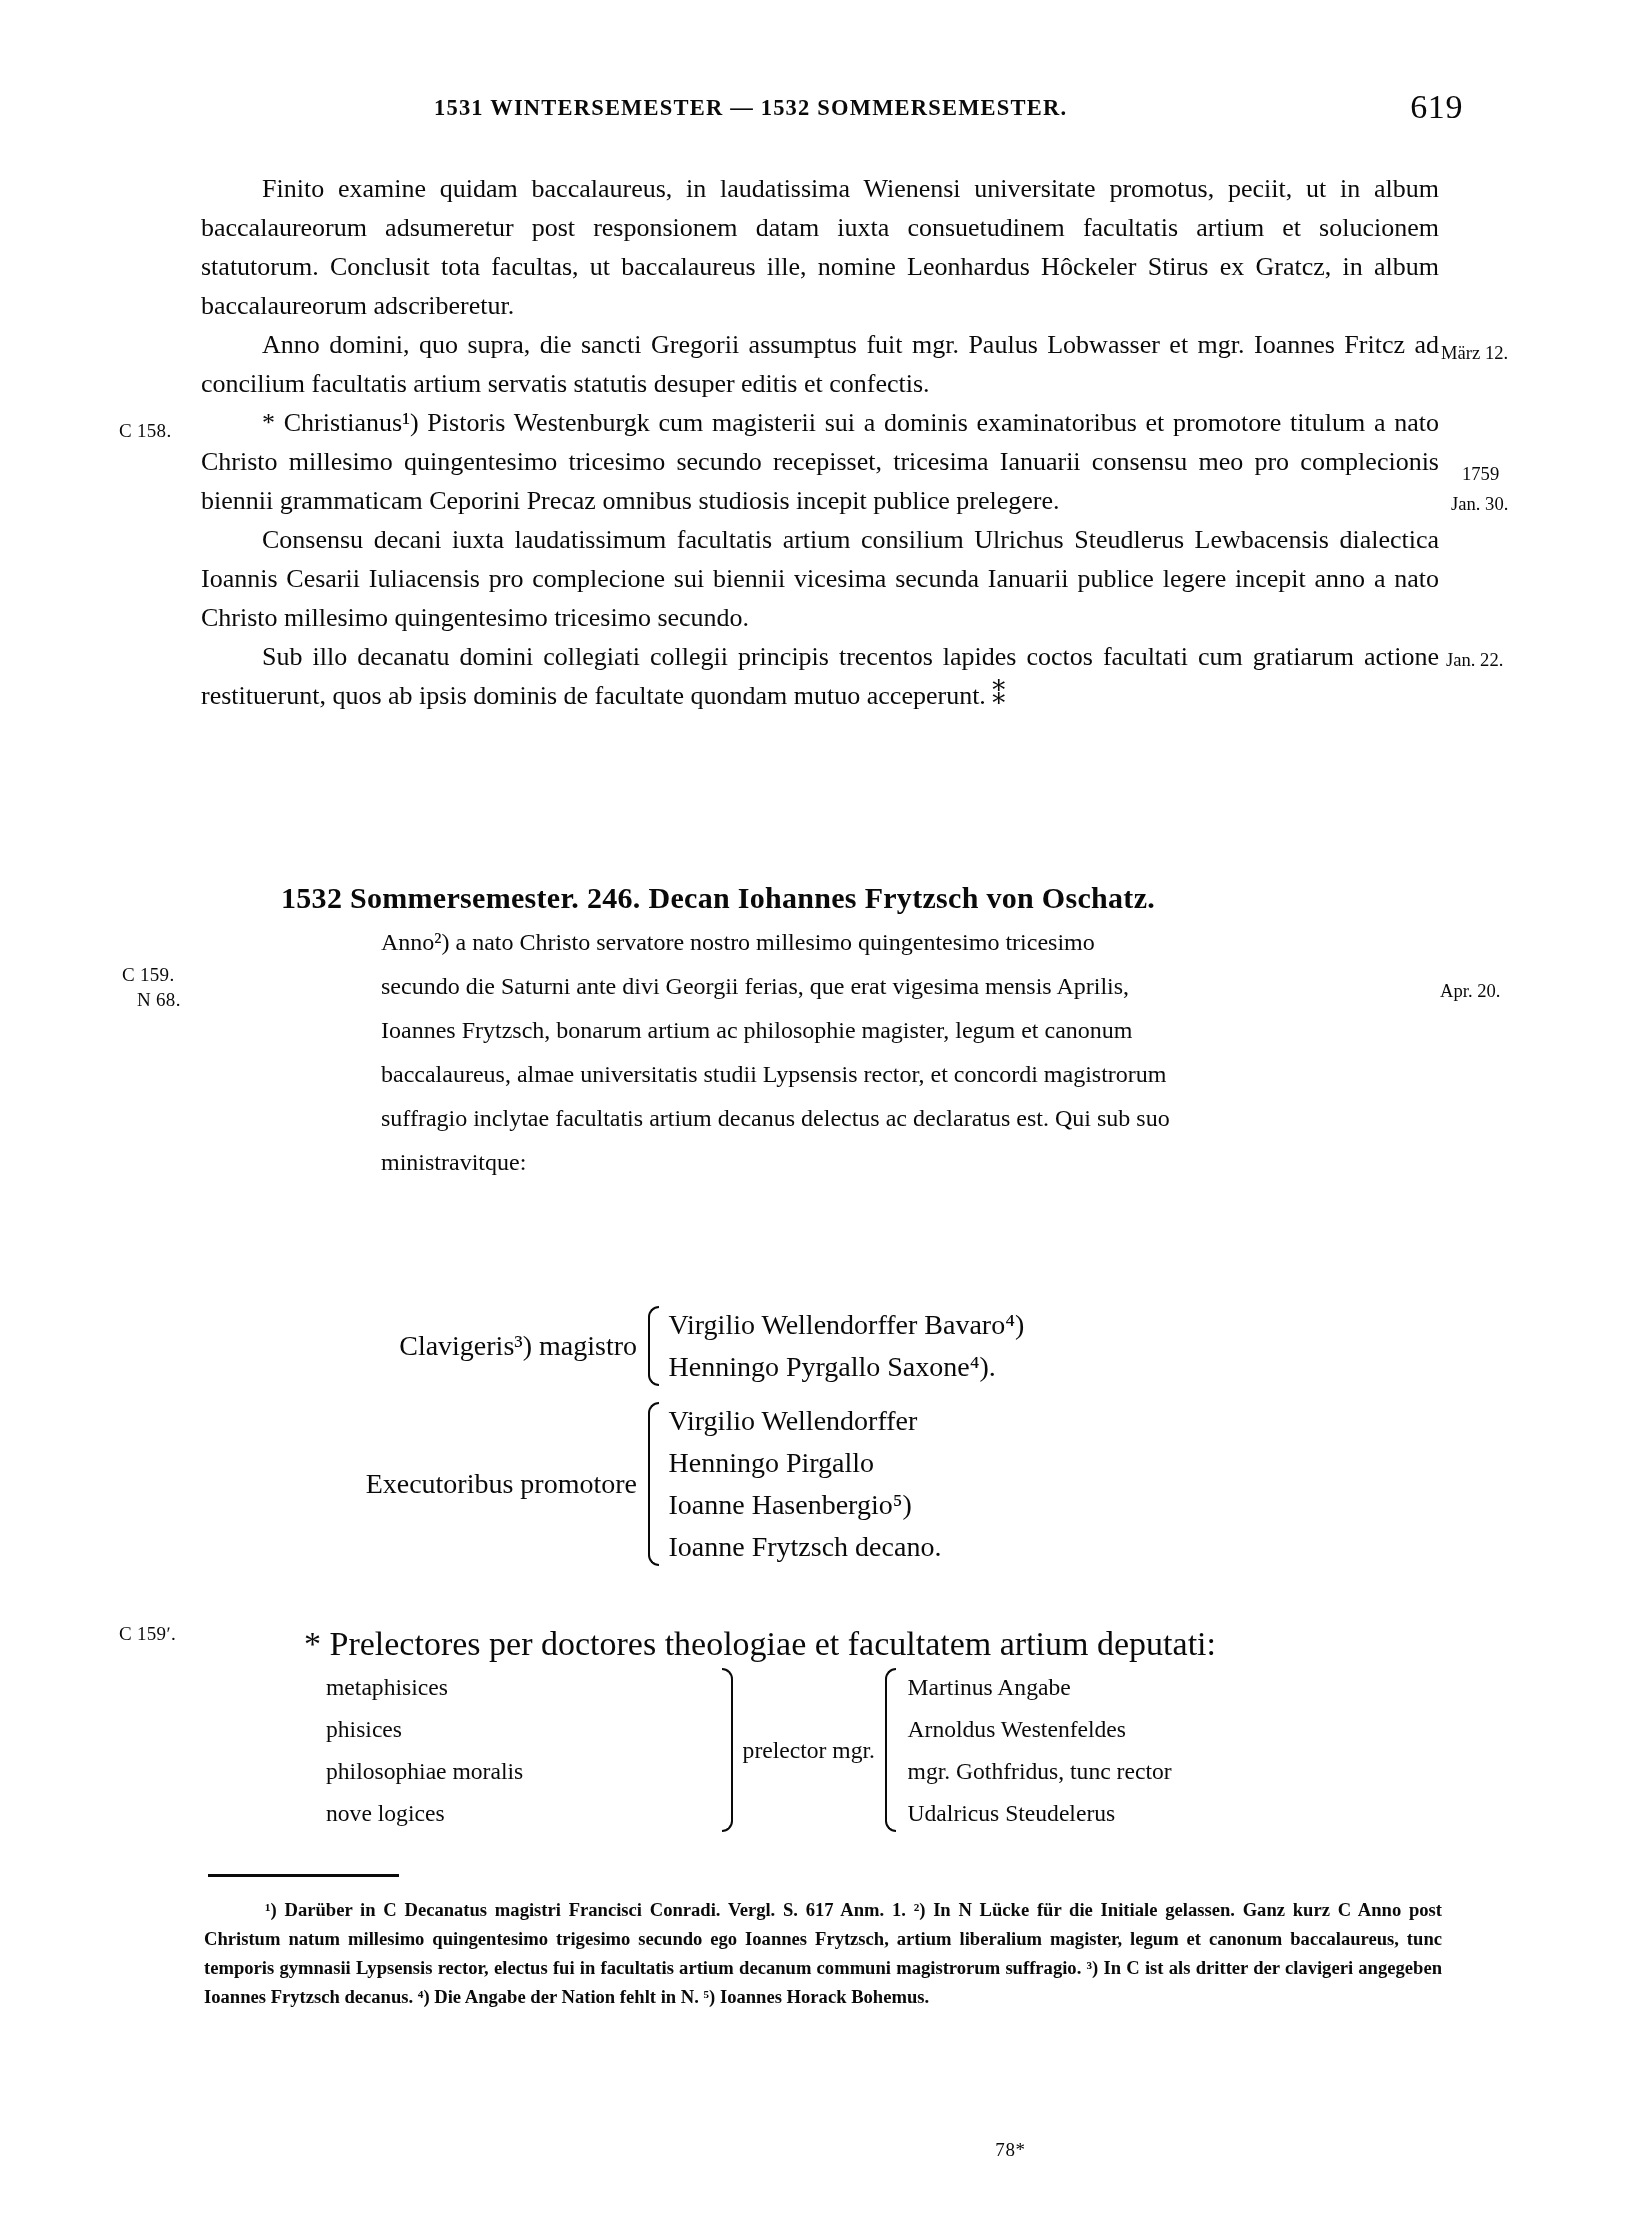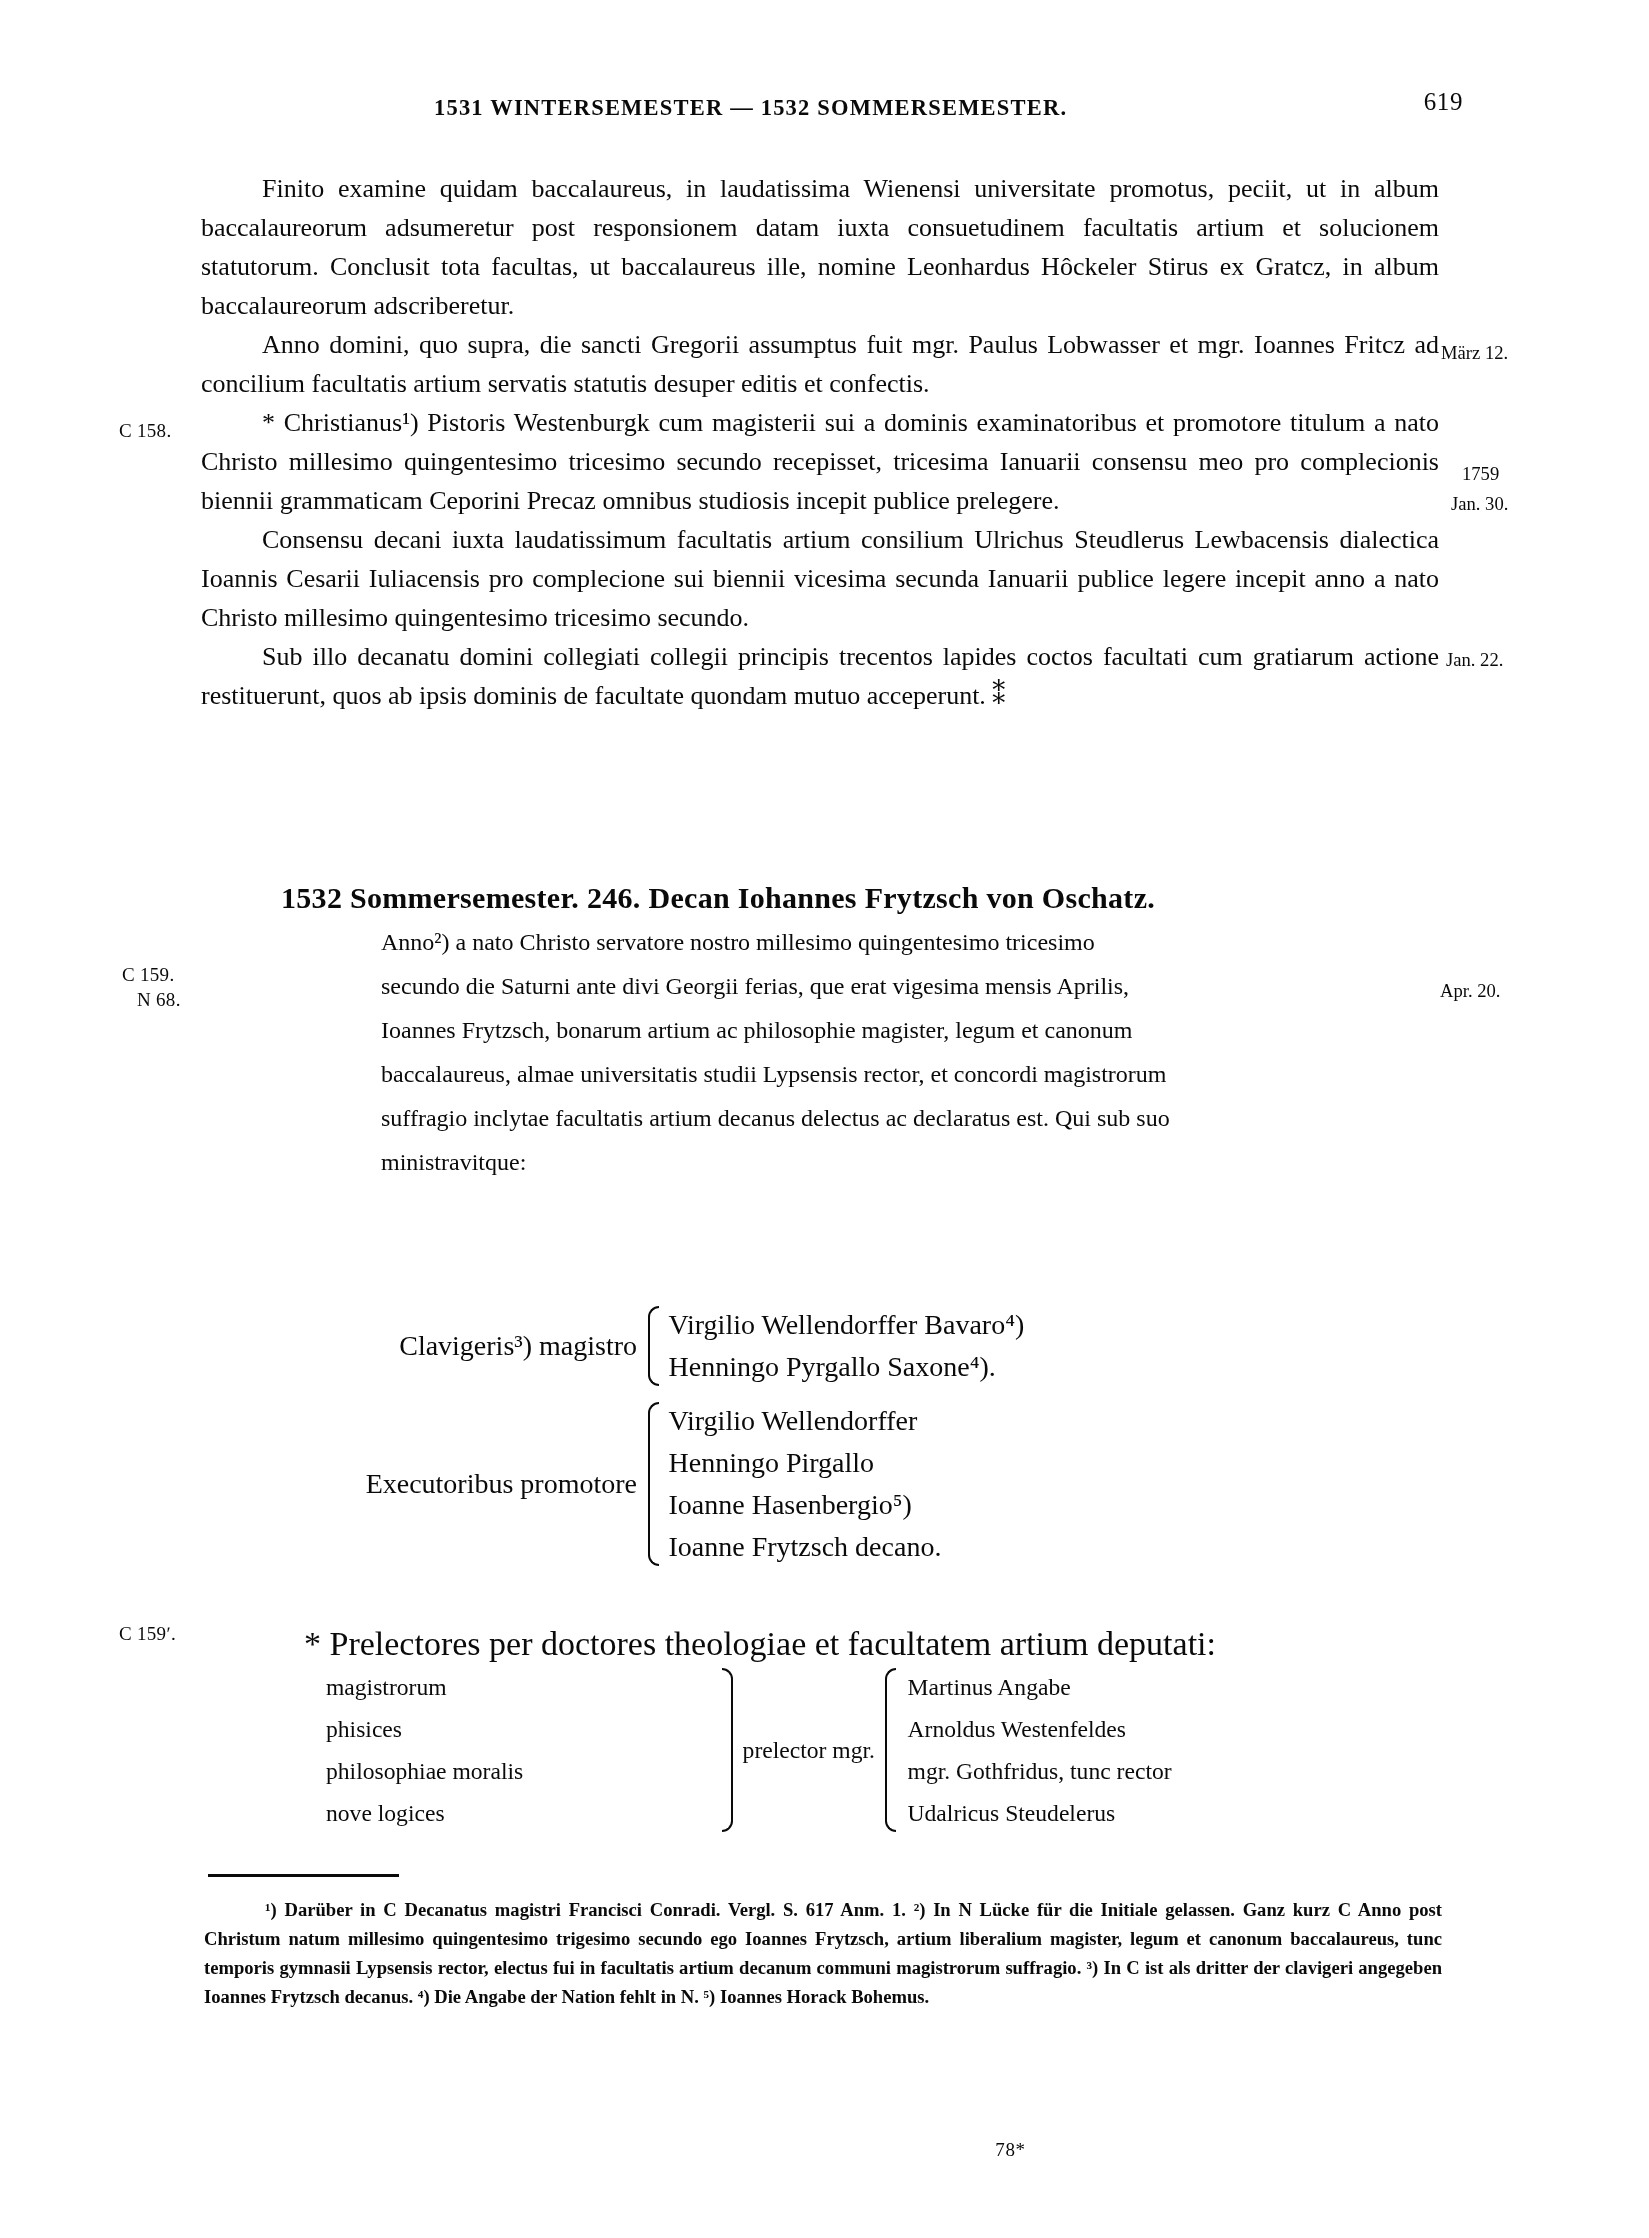--- a/index.html
+++ b/index.html
@@ -37,21 +37,21 @@
     top: 0;
     font-size: 22.5px;
     letter-spacing: 1.2px;
     font-weight: 700;
     white-space: nowrap;
   }
   .runhead-pageno {
     position: absolute;
     right: 0;
     top: -6.8px;
-    font-size: 25px;
+    font-size: 34px;
     font-weight: 400;
     letter-spacing: 0.6px;
   }
 
   
   .body-block {
     position: absolute;
     left: 201px;
     top: 169px;
     width: 1238px;
@@ -294,21 +294,21 @@
       <div>Henningo Pirgallo</div>
       <div>Ioanne Hasenbergio⁵)</div>
       <div>Ioanne Frytzsch decano.</div>
     </div>
   </div>
 
   <div class="prelect-heading">* Prelectores per doctores theologiae et facultatem artium deputati:</div>
 
   <div class="prelect-table">
     <div class="pt-subjects">
-      <div>magistrorum</div>
+      <div>metaphisices</div>
       <div>phisices</div>
       <div>philosophiae moralis</div>
       <div>nove logices</div>
     </div>
     <div class="rbrace"></div>
     <div class="pt-mid">prelector mgr.</div>
     <div class="lbrace2"></div>
     <div class="pt-names">
       <div>Martinus Angabe</div>
       <div>Arnoldus Westenfeldes</div>

